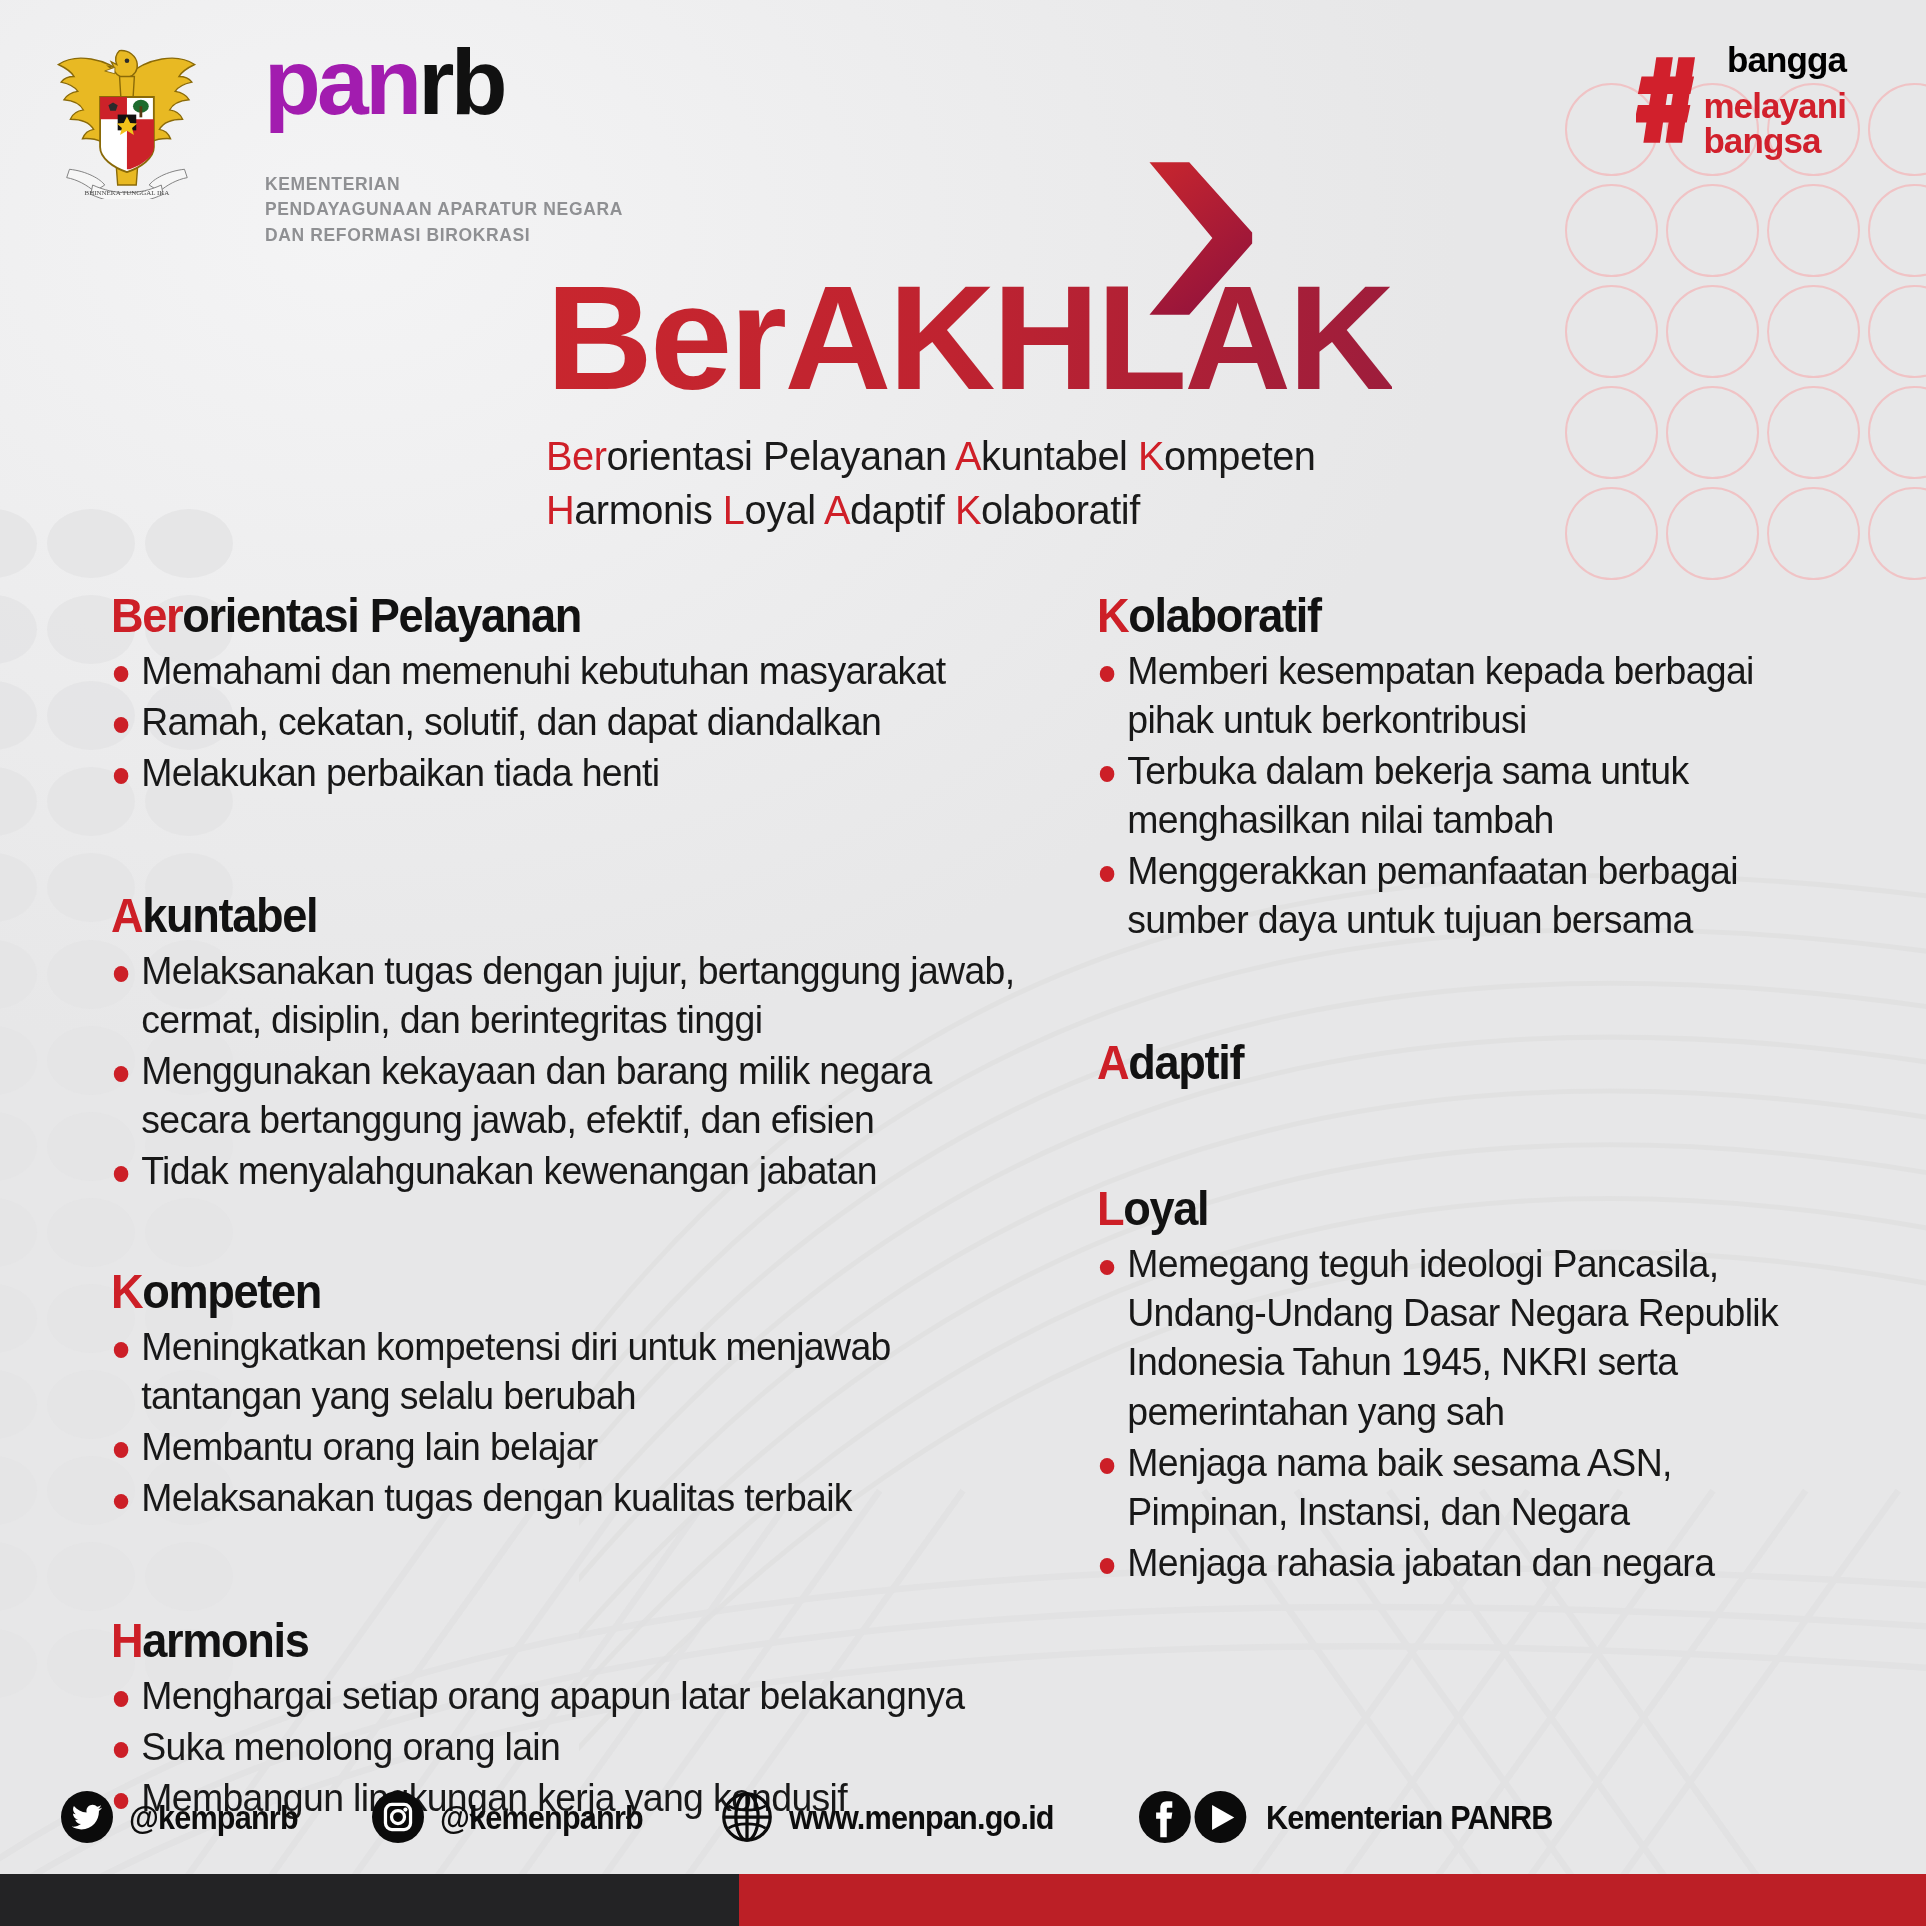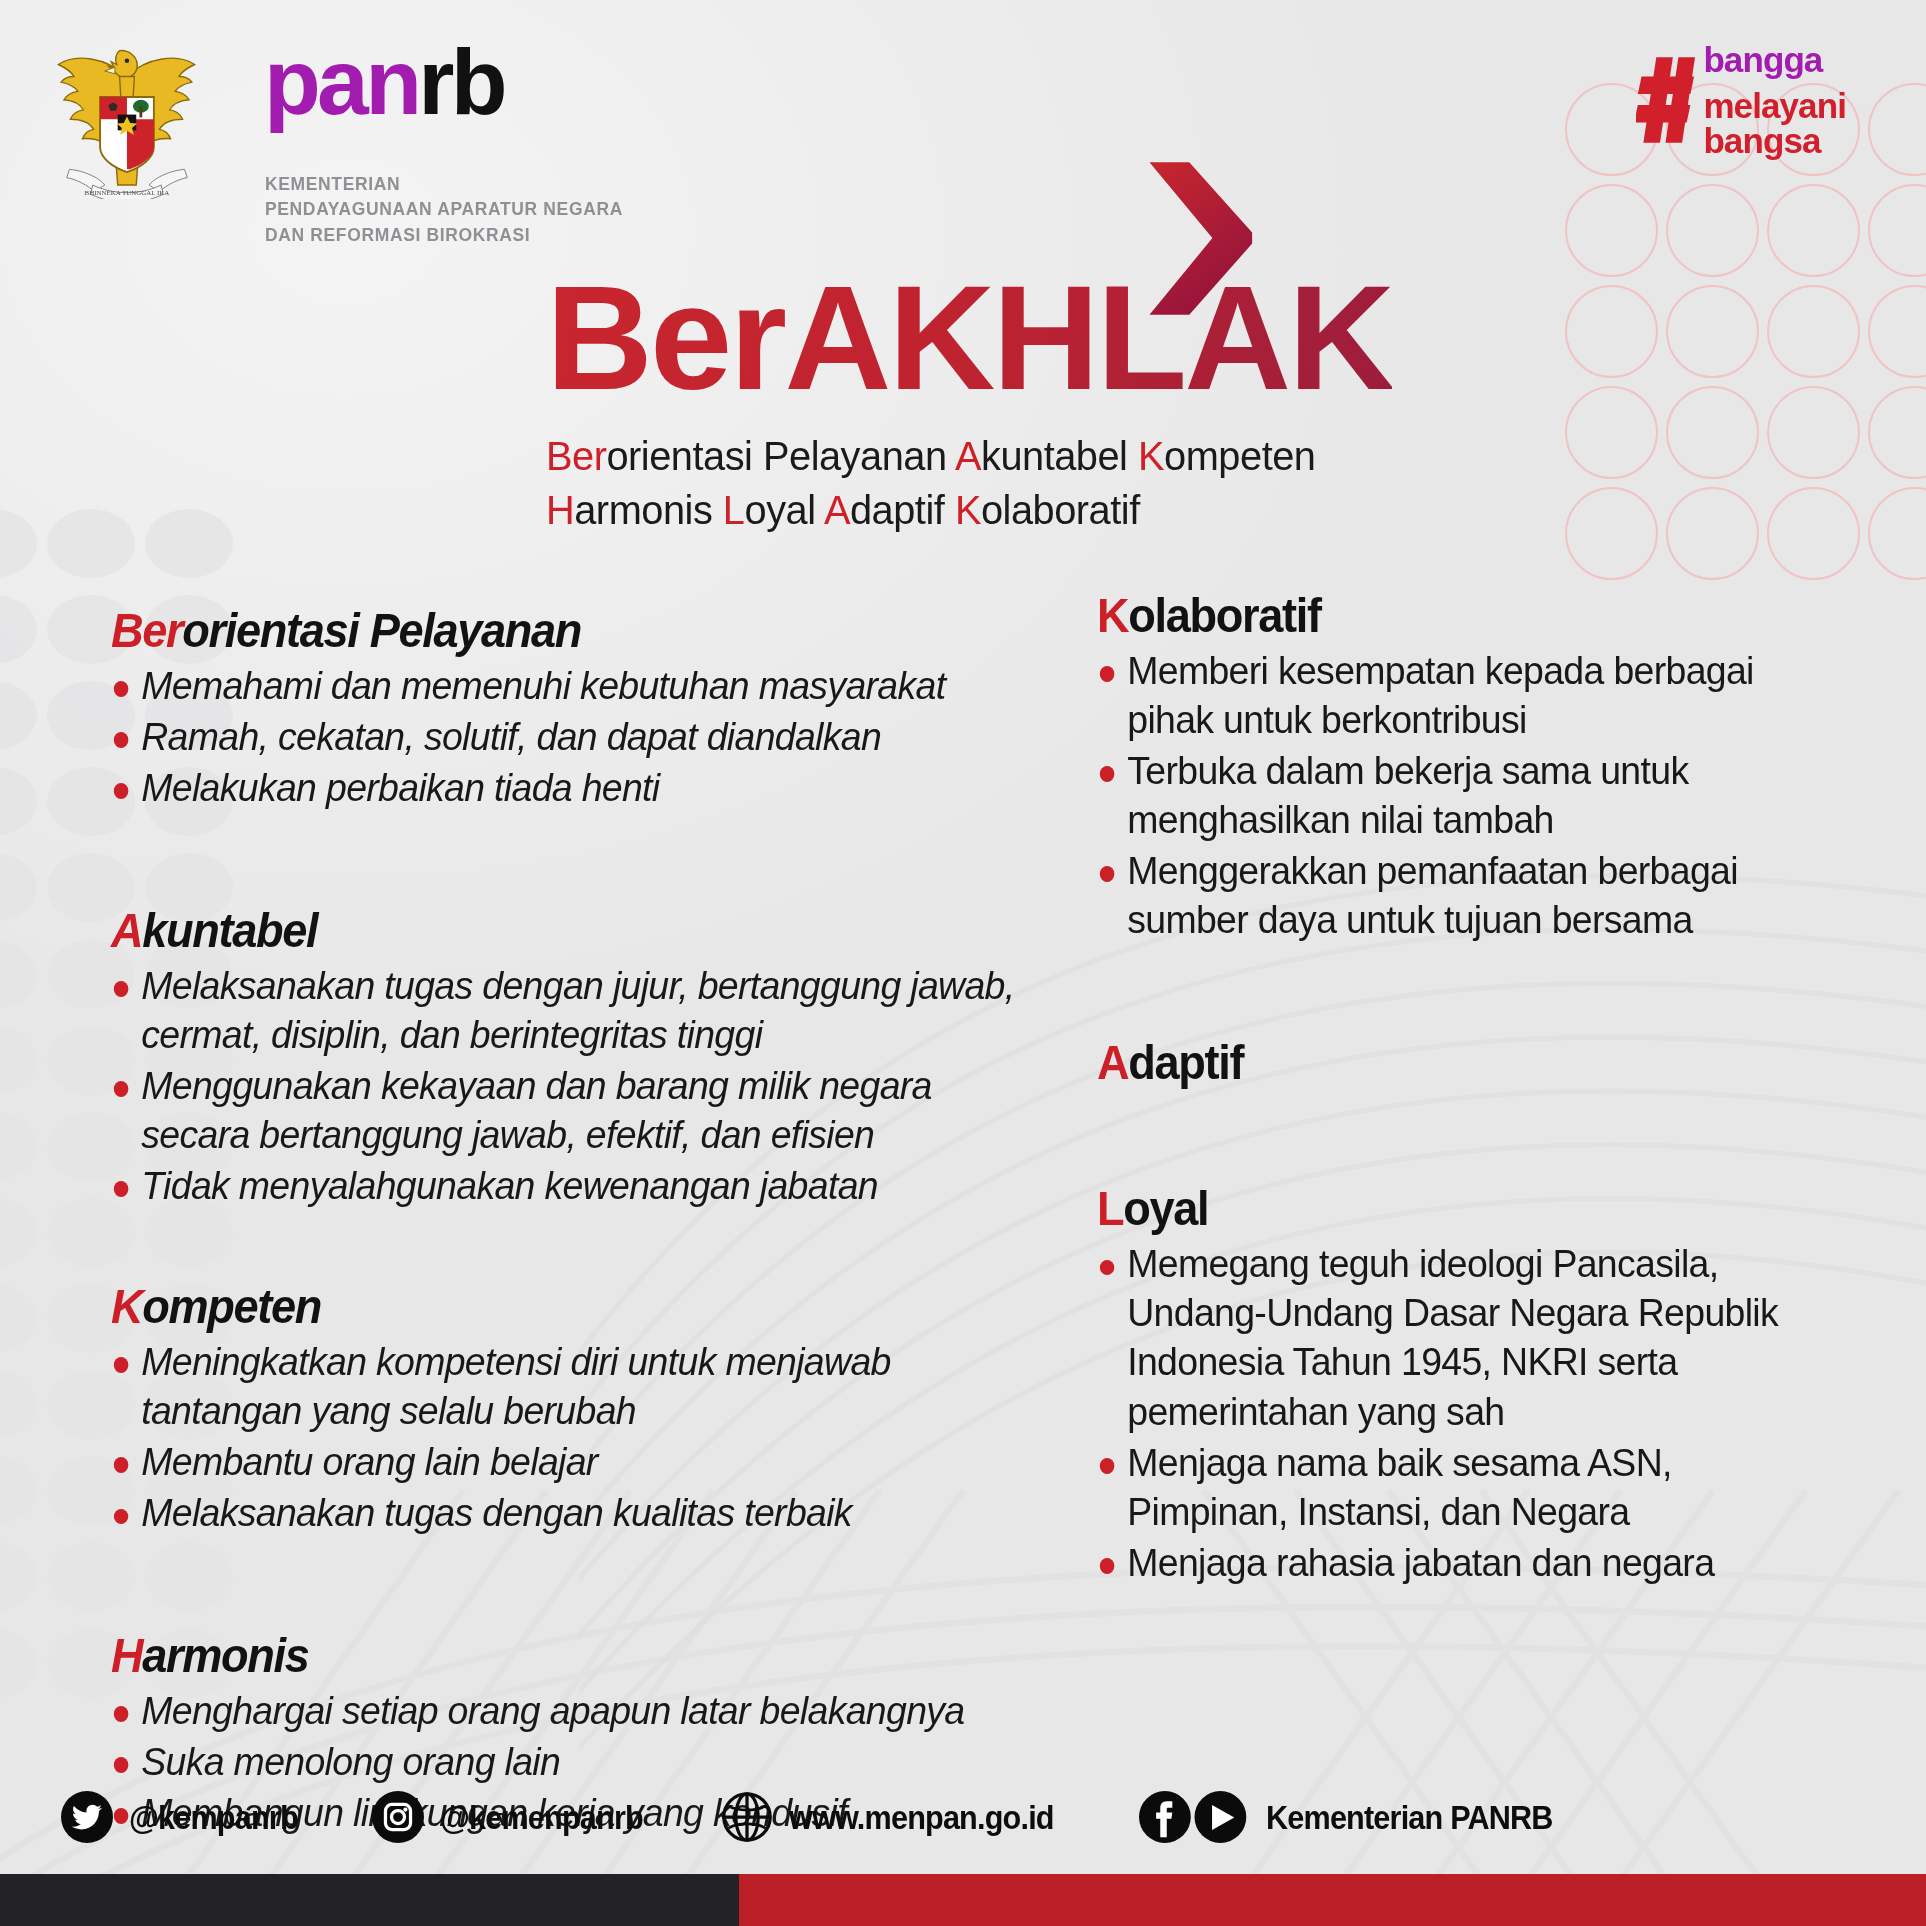--- a/index.html
+++ b/index.html
@@ -53,21 +53,21 @@
     position:absolute; left:265px; top:171px;
     color:#8f9093; font-size:19px; font-weight:700;
     letter-spacing:0.7px; line-height:1.33;
     font-family:"Liberation Sans", sans-serif;
     transform:scaleX(.92); transform-origin:left top;
   }
 
   .bmb{ position:absolute; right:80px; top:43px; display:flex; align-items:center; gap:8.3px; }
   .bmb-hash{ width:59px; height:88px; }
   .bmb-lines{ font-size:35px; font-weight:700; line-height:.98; letter-spacing:-0.9px; }
-  .bmb-lines .l1{ color:#a21caf; }
+  .bmb-lines .l1{ color:#000000;text-align:right; }
   .bmb-lines .l2{ color:#d1202c;margin-top:12px; }
   .bmb-lines .l3{ color:#d1202c; }
 
   
   .hero{ position:absolute; left:546px; top:264px; width:1296px; }
   .berakhlak-wrap{ position:relative; height:153px; }
   .berakhlak{
     font-size:148px; font-weight:700; line-height:1;
     letter-spacing:-2.8px;
     background:linear-gradient(100deg,#c8262e 0%,#bf2330 48%,#9d1d3c 100%);
@@ -79,21 +79,21 @@
   .subtitle{
     margin-top:12px;
     font-size:41px; font-weight:400; line-height:1.32;
     color:#1a1a1a; letter-spacing:-0.5px;
     transform:scaleX(.97); transform-origin:left top;
   }
   .subtitle b{ color:#cf1f28; font-weight:400; }
 
   
   .col{ position:absolute; }
-  .col-left{ left:111px; top:603px; width:958px;font-style:italic; }
+  .col-left{ left:111px; top:588px; width:958px; }
   .col-right{ left:1097px; top:588px; width:750px; }
 
   .value-block{ margin-bottom:40px; }
   .value-title{
     font-size:48px; font-weight:700; color:#121212;
     letter-spacing:-1.4px; margin-bottom:2.8px;
     transform:scaleX(.94); transform-origin:left top;
   }
   .value-title .hl{ color:#cd1f27; }
 

